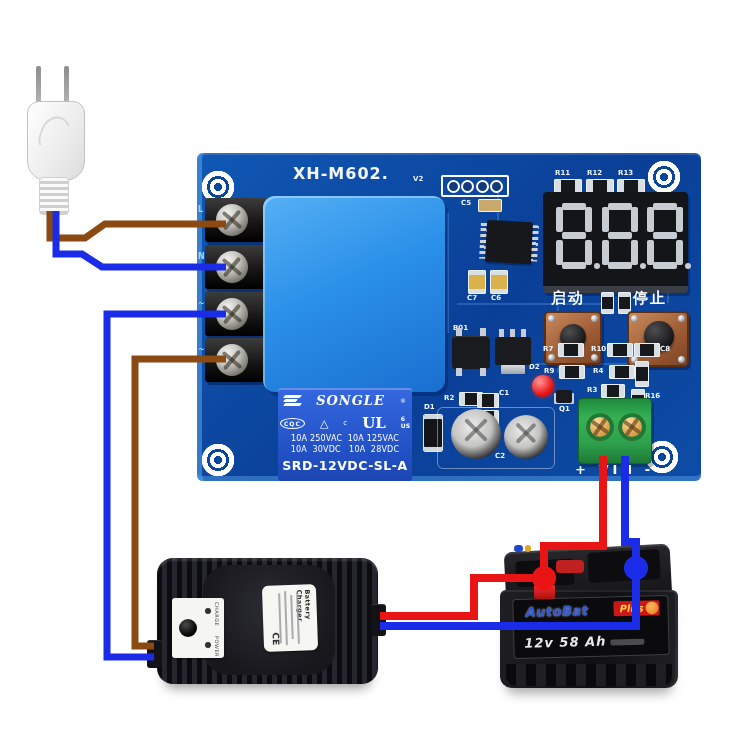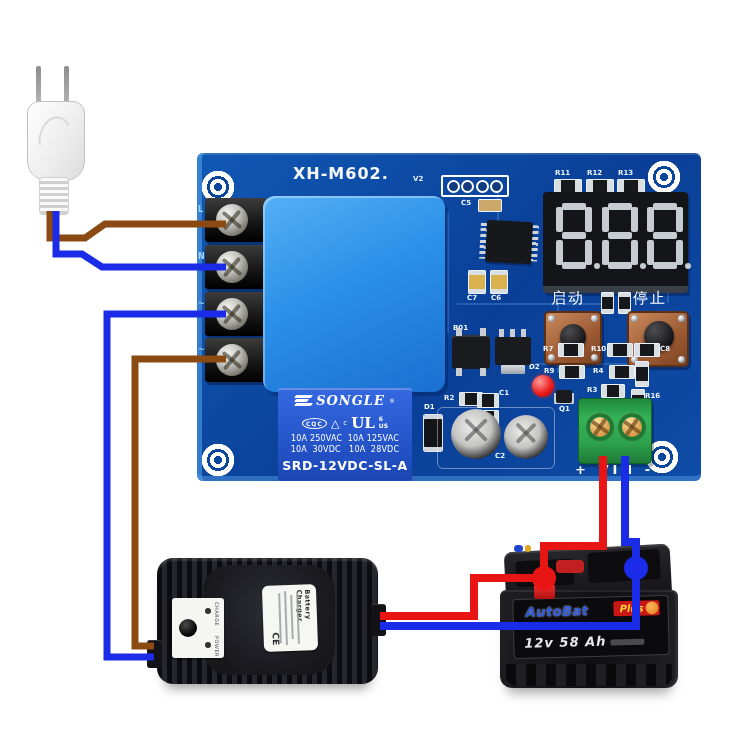--- a/index.html
+++ b/index.html
@@ -40,21 +40,21 @@
         background:radial-gradient(circle at 35% 30%,#f4f4f2,#c2c2bd 40%,#7d7c74 72%,#3f3e38);}
   .screw:before,.screw:after{content:"";position:absolute;left:14px;top:4px;width:4px;height:24px;background:rgba(40,35,20,.55);border-radius:2px;}
   .screw:before{transform:rotate(40deg);}
   .screw:after{transform:rotate(-50deg);}
 
   #cover{position:absolute;left:66px;top:43px;width:182px;height:196px;border-radius:12px;
         background:linear-gradient(155deg,#55b0f5,#2a90e8 45%,#1a6fd0);box-shadow:3px 4px 0 rgba(0,10,60,.25), inset 2px 2px 0 rgba(255,255,255,.35);}
 
   #relay{position:absolute;left:81px;top:235px;width:134px;height:93px;border-radius:3px;color:#fff;
         background:linear-gradient(180deg,#3568e0,#2250c4 70%,#1c46b2);box-shadow:inset 0 2px 0 rgba(255,255,255,.25);}
-  .rl-row{position:absolute;left:0;width:100%;display:flex;justify-content:center;align-items:center;gap:4px;}
+  .rl-row{position:absolute;left:0;width:100%;display:flex;justify-content:center;align-items:center;gap:15px;}
   .sbar{width:17px;height:3px;background:#fff;transform:skewX(-35deg);border-radius:1px;margin:1px 0;}
   .songle{font-size:13px;font-weight:bold;font-style:italic;font-family:"DejaVu Serif",serif;letter-spacing:1px;}
   .cqc{border:1px solid #fff;border-radius:50%;padding:1px 3px;font-size:6px;font-weight:bold;letter-spacing:1px;}
   .tri{font-size:11px;line-height:1;}
   .ulc{font-size:7px;}
   .ulm{font-size:15px;font-weight:bold;font-family:"DejaVu Serif",serif;}
   .ulstack{display:flex;flex-direction:column;font-size:6px;font-weight:bold;line-height:1.1;}
   .rl-ratings{font-size:8px;font-weight:normal;white-space:pre;letter-spacing:.2px;}
   .rl-part{font-size:12.5px;font-weight:bold;letter-spacing:.5px;}
 
@@ -69,21 +69,21 @@
   #display{position:absolute;left:346px;top:39px;width:145px;height:94px;background:#141519;border-radius:4px;
            border-bottom:7px solid #3a3f47;box-shadow:2px 3px 0 rgba(0,10,40,.3);}
   .digit{position:absolute;top:11px;width:36px;height:66px;}
   .seg{position:absolute;background:#c7ccd3;border-radius:2px;}
   .sa{left:6px;top:0;width:24px;height:7px;} .sb{right:0;top:4px;width:7px;height:25px;}
   .sc{right:0;bottom:4px;width:7px;height:25px;} .sd{left:6px;bottom:0;width:24px;height:7px;}
   .se{left:0;bottom:4px;width:7px;height:25px;} .sf{left:0;top:4px;width:7px;height:25px;}
   .sg{left:6px;top:29px;width:24px;height:7px;}
   .dp{position:absolute;right:-8px;bottom:0;width:6px;height:6px;border-radius:50%;background:#c7ccd3;}
 
-  .btn-lbl{position:absolute;color:#fff;font-weight:normal;font-size:15px;letter-spacing:2px;}
+  .btn-lbl{position:absolute;color:#fff;font-weight:bold;font-size:15px;letter-spacing:2px;}
   .tact{position:absolute;border-radius:5px;border:2px solid #5a2f16;
         background:linear-gradient(145deg,#c98a5c,#9c5a33 60%,#7c4323);box-shadow:2px 3px 0 rgba(0,10,40,.35);}
   .tact .cap{position:absolute;border-radius:50%;background:radial-gradient(circle at 35% 30%,#4e4e52,#1a1a1c 65%,#000);box-shadow:0 2px 3px rgba(0,0,0,.5);}
   .tact .pin{position:absolute;width:7px;height:7px;border-radius:50%;background:radial-gradient(circle at 35% 35%,#fff,#a9aeb5 55%,#565b61);}
 
   .led{position:absolute;width:22px;height:22px;border-radius:50%;
        background:radial-gradient(circle at 35% 30%,#ff9a9a,#ea1717 60%,#9c0a0a);box-shadow:0 0 4px rgba(255,40,40,.6);}
   .sot{position:absolute;background:#1a1b1f;border-radius:2px;box-shadow:-3px 2px 0 -1px #c9ced4, 3px 2px 0 -1px #c9ced4;}
   .bridge{position:absolute;background:#1a1b1f;border-radius:4px;box-shadow:inset 0 2px 0 rgba(255,255,255,.12);}
   .bridge i{position:absolute;width:6px;height:8px;background:#c9ced4;}

